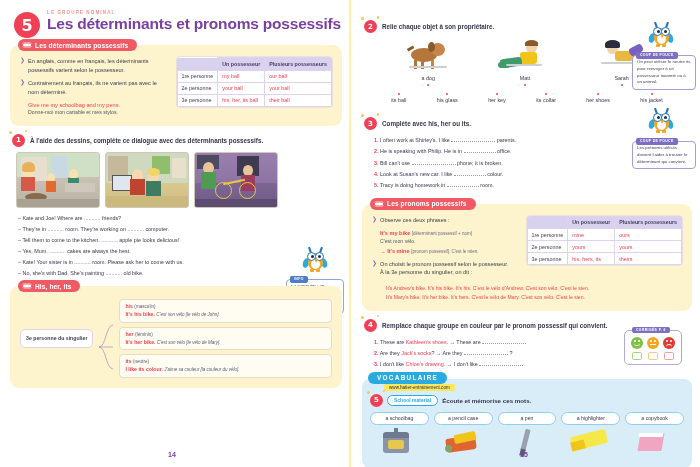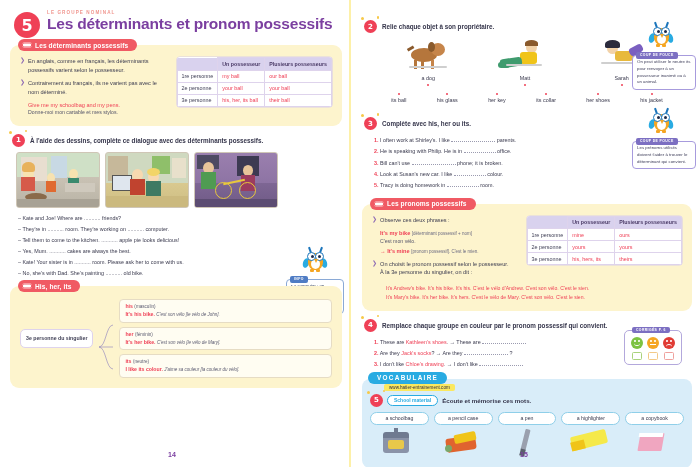--- a/index.html
+++ b/index.html
@@ -221,21 +221,21 @@
 <body>
 
 <div class="spine"></div>
 
 <div class="page page-left">
 
   <div class="chapter-head">
     <div class="chapter-num">5</div>
     <div class="head-texts">
       <div class="kicker">LE GROUPE NOMINAL</div>
-      <div class="chapter-title">Les déterminants et pronom possessifs</div>
+      <div class="chapter-title">Les déterminants et pronoms possessifs</div>
     </div>
   </div>
 
   <div class="lesson-panel">
     <div class="lesson-tag">Les déterminants possessifs</div>
     <div class="panel-cols">
       <div class="panel-text">
         <div class="bullet">
           <span class="b">❯</span>
           <span>En anglais, comme en français, les déterminants possessifs varient selon le possesseur.</span>

